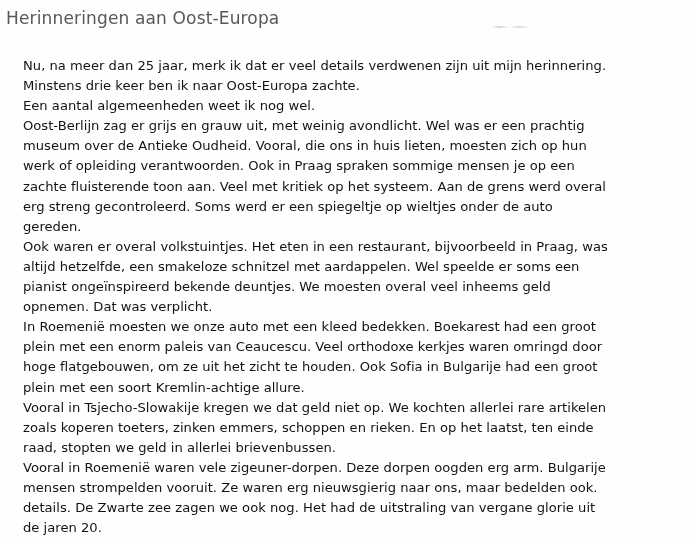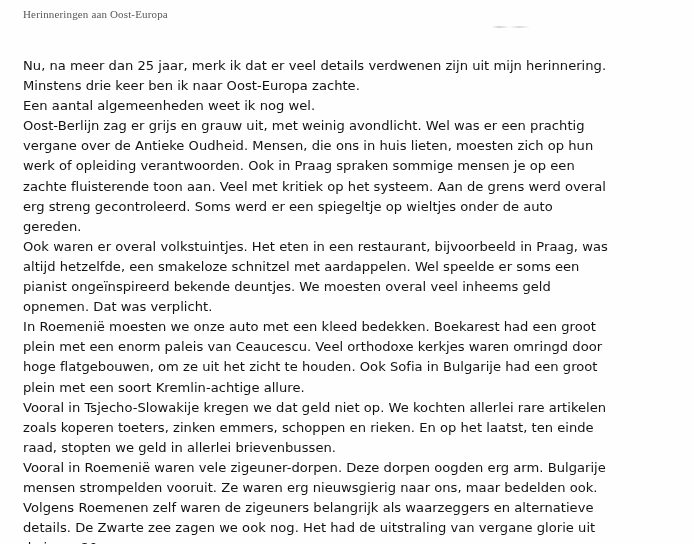--- a/index.html
+++ b/index.html
@@ -22,28 +22,27 @@
     position: relative;
     width: 694px;
     height: 544px;
     box-sizing: border-box;
     background: #fefefe;
   }
 
   
   .doc-title {
     position: absolute;
-    left: 23px;
+    left: 6px;
     top: 8px;
-    font-size: 11px;
+    font-size: 17px;
     font-weight: 400;
     letter-spacing: 0.15px;
     color: #55585c;
     white-space: nowrap;
-    font-family: Liberation Serif, serif;
   }
 
   
   .scan-speck {
     position: absolute;
     left: 492px;
     top: 26px;
     width: 38px;
     height: 2px;
     background: linear-gradient(
@@ -91,21 +90,21 @@
   <div class="body-text">
 
     <p class="para">
       <span class="ln">Nu, na meer dan 25 jaar, merk ik dat er veel details verdwenen zijn uit mijn herinnering.</span>
       <span class="ln">Minstens drie keer ben ik naar Oost-Europa zachte.</span>
       <span class="ln">Een aantal algemeenheden weet ik nog wel.</span>
     </p>
 
     <p class="para">
       <span class="ln">Oost-Berlijn zag er grijs en grauw uit, met weinig avondlicht. Wel was er een prachtig</span>
-      <span class="ln">vergane over de Antieke Oudheid. Mensen, die ons in huis lieten, moesten zich op hun</span>
+      <span class="ln">museum over de Antieke Oudheid. Vooral, die ons in huis lieten, moesten zich op hun</span>
       <span class="ln">werk of opleiding verantwoorden. Ook in Praag spraken sommige mensen je op een</span>
       <span class="ln">zachte fluisterende toon aan. Veel met kritiek op het systeem. Aan de grens werd overal</span>
       <span class="ln">erg streng gecontroleerd. Soms werd er een spiegeltje op wieltjes onder de auto</span>
       <span class="ln">gereden.</span>
     </p>
 
     <p class="para">
       <span class="ln">Ook waren er overal volkstuintjes. Het eten in een restaurant, bijvoorbeeld in Praag, was</span>
       <span class="ln">altijd hetzelfde, een smakeloze schnitzel met aardappelen. Wel speelde er soms een</span>
       <span class="ln">pianist ongeïnspireerd bekende deuntjes. We moesten overal veel inheems geld</span>
@@ -121,19 +120,18 @@
 
     <p class="para">
       <span class="ln">Vooral in Tsjecho-Slowakije kregen we dat geld niet op. We kochten allerlei rare artikelen</span>
       <span class="ln">zoals koperen toeters, zinken emmers, schoppen en rieken. En op het laatst, ten einde</span>
       <span class="ln">raad, stopten we geld in allerlei brievenbussen.</span>
     </p>
 
     <p class="para">
       <span class="ln">Vooral in Roemenië waren vele zigeuner-dorpen. Deze dorpen oogden erg arm. Bulgarije</span>
       <span class="ln">mensen strompelden vooruit. Ze waren erg nieuwsgierig naar ons, maar bedelden ook.</span>
-      <span class="ln">Volgens Roemenen zelf waren de zigeuners belangrijk als waarzeggers en alternatieve</span>
       <span class="ln">details. De Zwarte zee zagen we ook nog. Het had de uitstraling van vergane glorie uit</span>
       <span class="ln">de jaren 20.</span>
     </p>
 
   </div>
 </div>
 
 </body></html>

